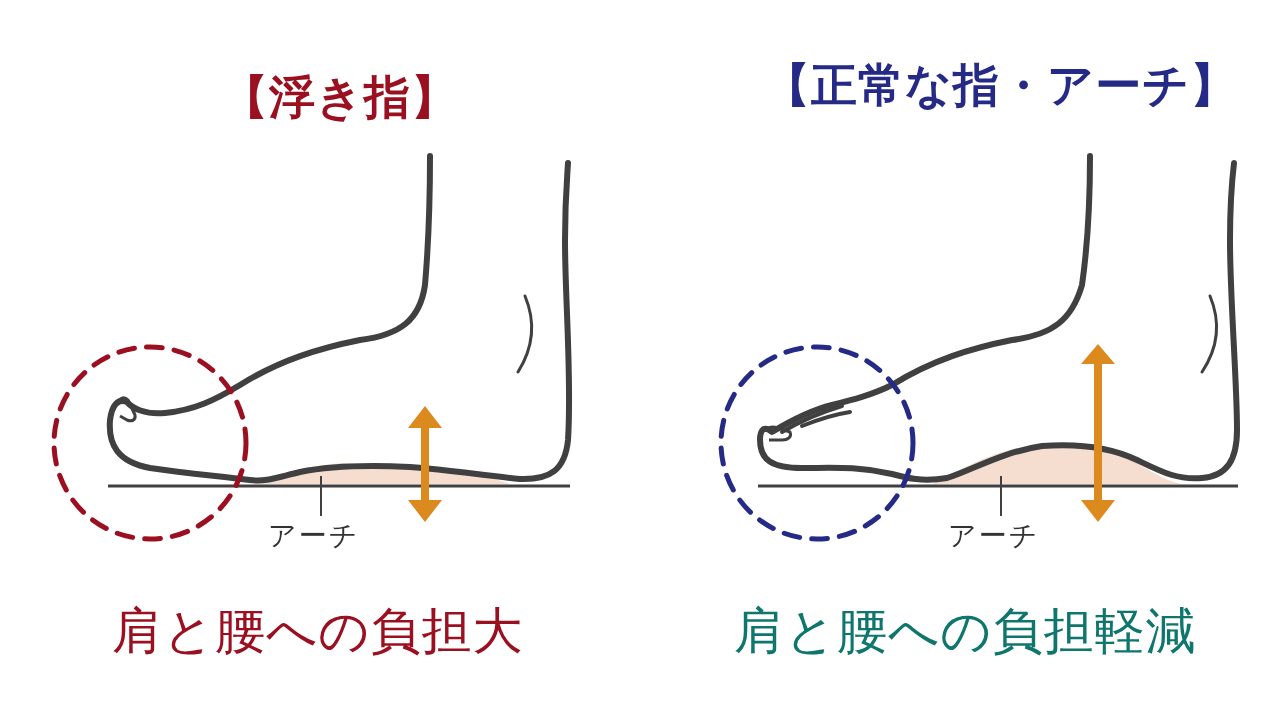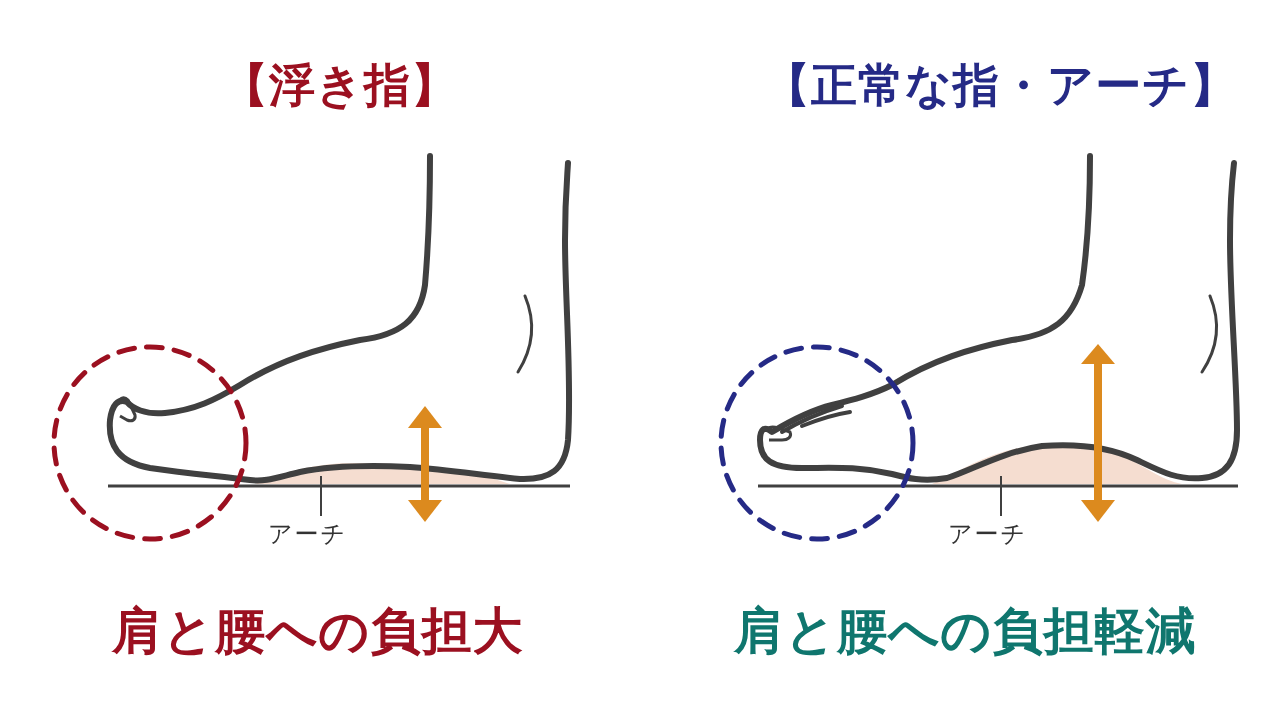--- a/index.html
+++ b/index.html
@@ -1,29 +1,29 @@
 <!DOCTYPE html>
 <html><head>
   <meta charset="utf-8">
   <style>
     html, body { margin: 0; padding: 0; background: #ffffff; }
     body { width: 1280px; height: 723px; position: relative; overflow: hidden; font-family: "DejaVu Sans", sans-serif; }
     .panel { position: absolute; top: 0; width: 640px; height: 723px; }
     .panel.left { left: 0; }
     .panel.right { left: 672px; }
     .title { position: absolute; top: 62px; font-weight: bold; font-size: 46px; letter-spacing: 1px; white-space: nowrap; line-height: 1; }
-    .caption { position: absolute; top: 606px; font-weight: bold; font-size: 50px; white-space: nowrap; line-height: 1; letter-spacing: 1px; }
-    .arch-label { position: absolute; font-size: 24px; color: #333333; white-space: nowrap; line-height: 1; letter-spacing: 2px; }
+    .caption { position: absolute; top: 606px; font-weight: normal; font-size: 50px; white-space: nowrap; line-height: 1; letter-spacing: 1px; }
+    .arch-label { position: absolute; font-size: 28px; color: #333333; white-space: nowrap; line-height: 1; letter-spacing: 2px; }
     svg.foot { position: absolute; left: 0; top: 0; }
   </style>
 </head>
 <body>
 
 <div class="panel left">
-  <div class="title" style="left:222px; color:#9b1020;">【浮き指】</div>
+  <div class="title" style="left:222px; color:#9b1020;margin-top:12px;">【浮き指】</div>
 
   <svg class="foot" width="640" height="723">
 
     <path d="M255 484 C 290 470, 320 462, 360 463 C 420 464, 470 470, 510 484 Z" fill="#f5ddd0"></path>
 
     <line x1="108" y1="486" x2="570" y2="486" stroke="#404040" stroke-width="3"></line>
 
     <path d="M430 156 C 430 200, 428 250, 425 285 C 420 320, 400 335, 360 340 C 320 348, 280 360, 240 385 C 215 400, 195 410, 165 413 C 145 415, 132 408, 127 402 C 118 398, 112 405, 110 420 C 108 445, 118 462, 150 468 C 190 474, 220 476, 250 480 C 265 482, 275 478, 300 472 C 330 466, 370 465, 410 467 C 450 470, 480 475, 520 479 C 550 480, 565 470, 568 440 C 572 380, 565 300, 565 240 C 565 200, 567 180, 568 163" fill="none" stroke="#404040" stroke-width="6" stroke-linecap="round" stroke-linejoin="round"></path>
 
     <path d="M118 405 C 118 398, 124 396, 128 400 L 135 415 C 136 420, 132 422, 127 420 L 120 416" fill="none" stroke="#404040" stroke-width="3" stroke-linejoin="round"></path>

